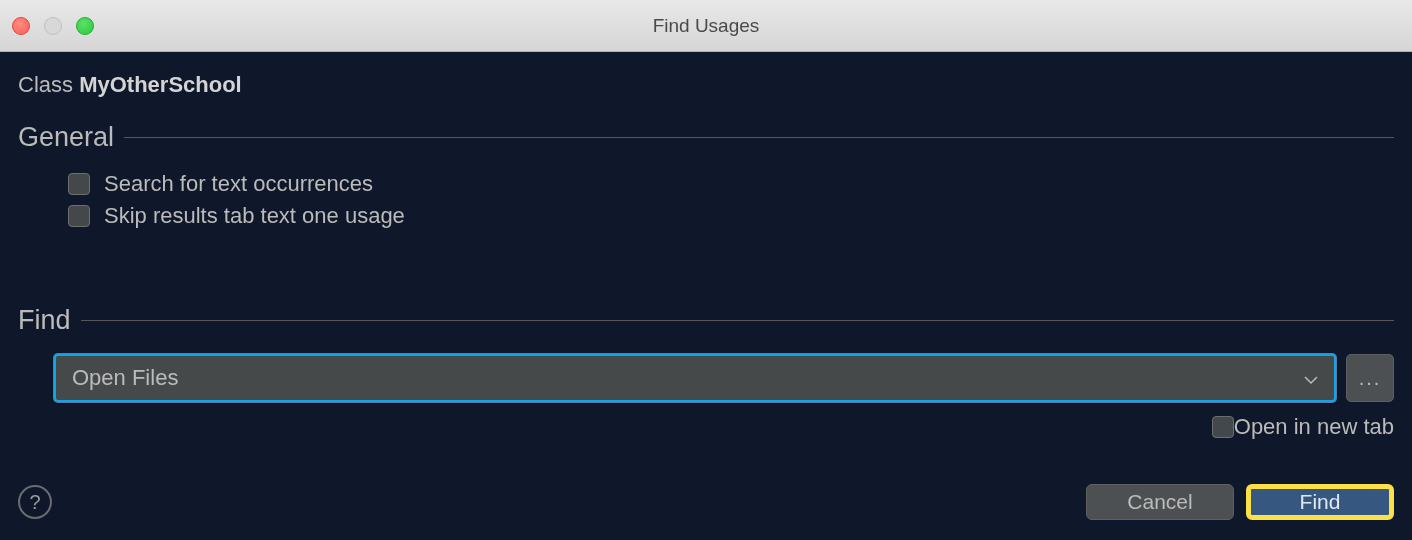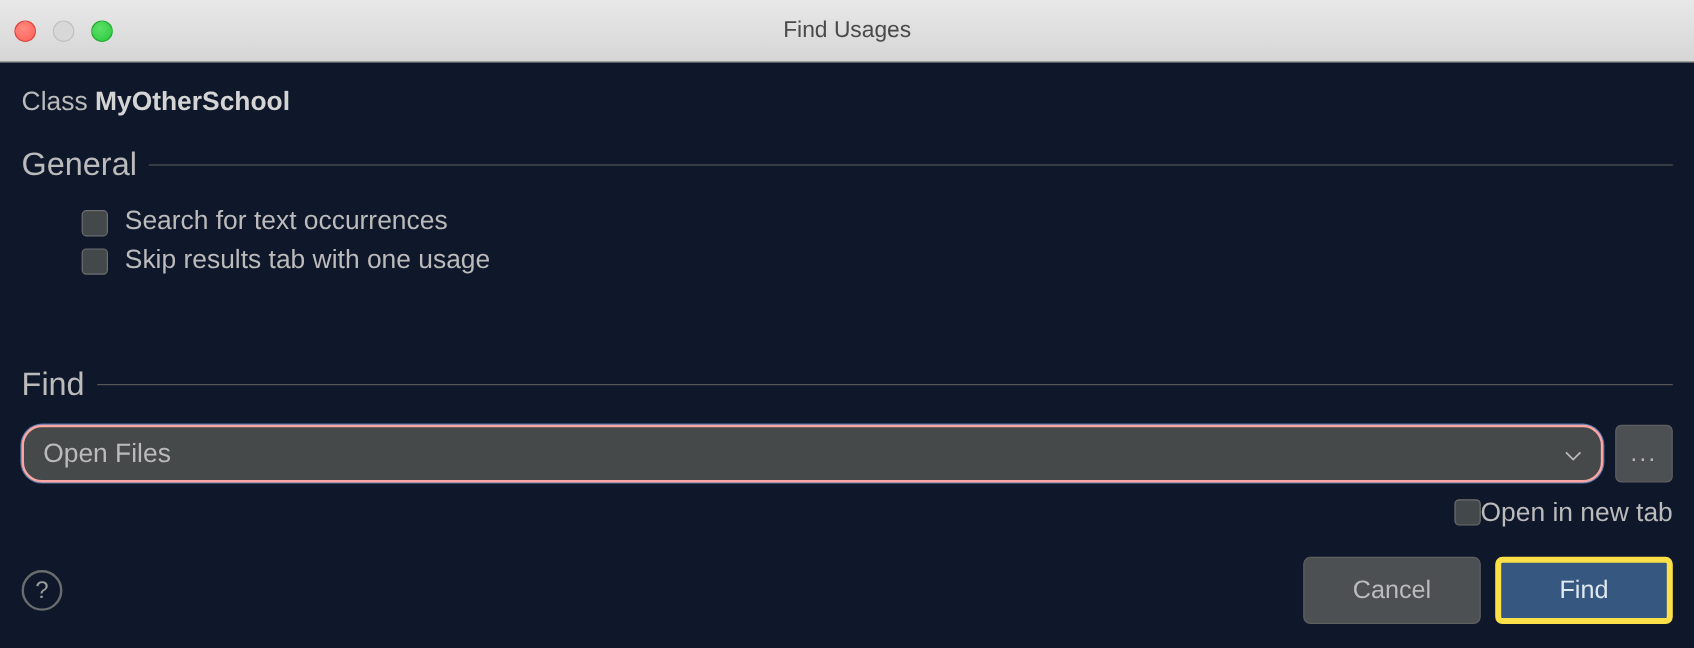--- a/index.html
+++ b/index.html
@@ -68,21 +68,21 @@
       font-size: 27px;
       color: #bbbbbb;
     }
     .section-header .line {
       flex: 1;
       height: 1px;
       background: #555758;
     }
     .checkbox-row {
       display: flex;
-      align-items: flex-end;
+      align-items: center;
       gap: 14px;
       margin-left: 50px;
       margin-bottom: 6px;
       font-size: 22px;
       color: #bbbbbb;
     }
     .checkbox {
       width: 22px;
       height: 22px;
       border: 1.5px solid #6e6e6e;
@@ -96,29 +96,30 @@
     .scope-row {
       display: flex;
       align-items: stretch;
       gap: 10px;
       margin-bottom: 12px;
     }
     .dropdown {
       flex: 1;
       height: 48px;
       background: #45494a;
-      border: 2px solid #fca5a5;
-      border-radius: 17px;
+      border: 2px solid #0ea5e9;
+      border-radius: 4px;
       display: flex;
       align-items: center;
       padding: 0 16px;
       font-size: 22px;
       color: #bbbbbb;
       position: relative;
       box-shadow: 0 0 0 1px #5a7aa8;
+      margin-left: 36px;
     }
     .dropdown-arrow {
       position: absolute;
       right: 16px;
       top: 50%;
       transform: translateY(-50%);
     }
     .ellipsis-btn {
       width: 48px;
       height: 48px;
@@ -156,21 +157,21 @@
       justify-content: center;
       color: #9a9d9e;
       font-size: 20px;
       background: transparent;
     }
     .footer-buttons {
       display: flex;
       gap: 12px;
     }
     .btn {
-      height: 56px;
+      height: 36px;
       border-radius: 6px;
       font-size: 21px;
       display: flex;
       align-items: center;
       justify-content: center;
       padding: 0 8px;
       min-width: 148px;
     }
     .btn-cancel {
       background: #4c5052;
@@ -205,21 +206,21 @@
     <div class="section-header">
       <span>General</span>
       <div class="line"></div>
     </div>
     <div class="checkbox-row">
       <div class="checkbox"></div>
       <span>Search for text occurrences</span>
     </div>
     <div class="checkbox-row">
       <div class="checkbox"></div>
-      <span>Skip results tab with one usage</span>
+      <span>Skip results tab text one usage</span>
     </div>
   </div>
 
   <div>
     <div class="section-header">
       <span>Find</span>
       <div class="line"></div>
     </div>
     <div class="scope-row">
       <div class="dropdown">

